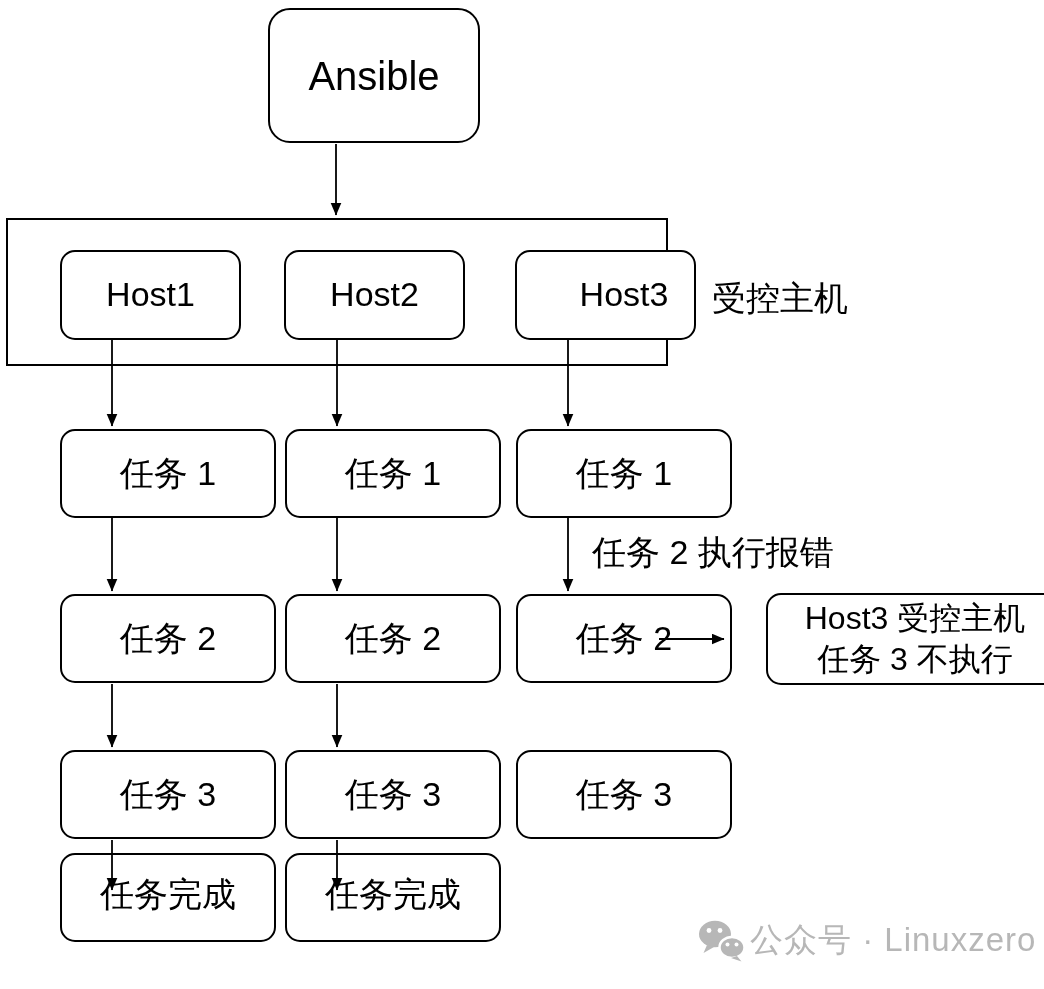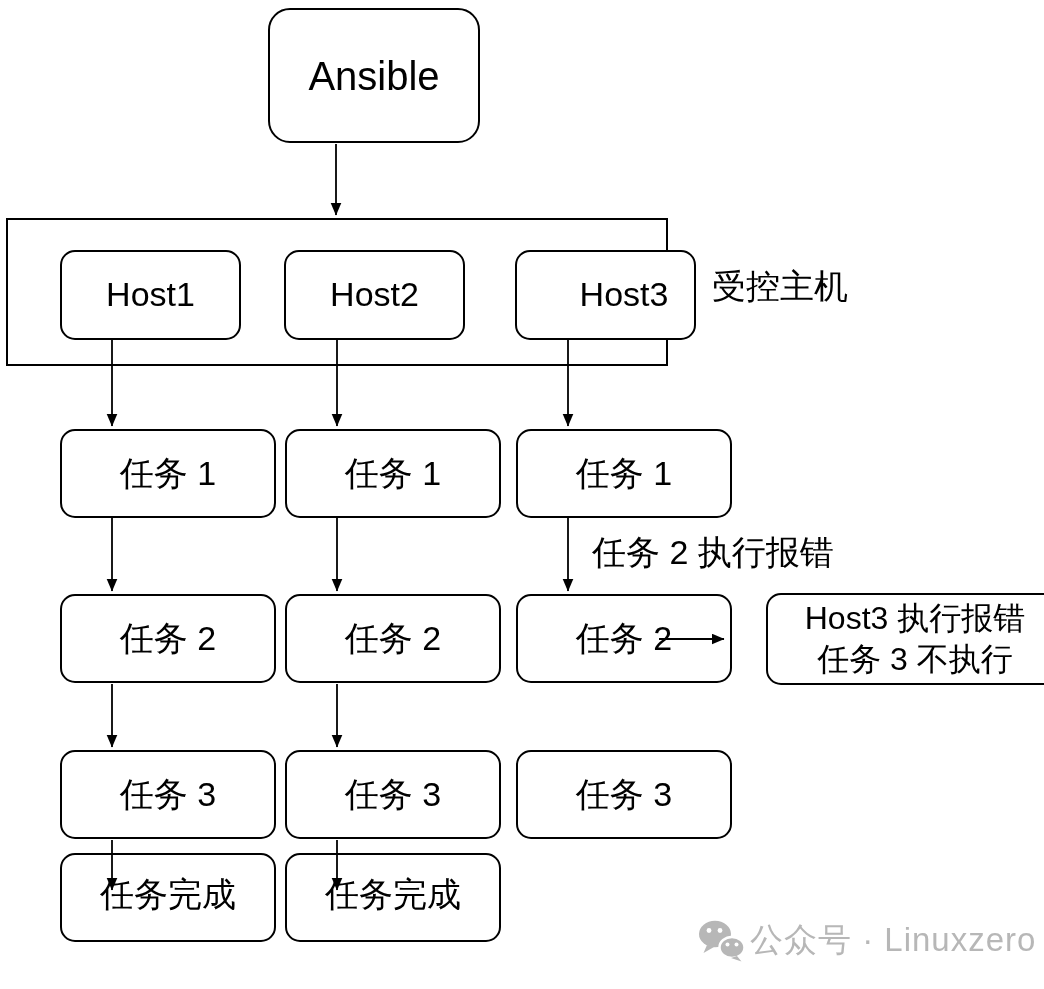--- a/index.html
+++ b/index.html
@@ -63,21 +63,21 @@
     flex-direction: column;
     font-size: 32px;
     line-height: 1.28;
   }
 
   .free-label {
     position: absolute;
     font-size: 34px;
     white-space: nowrap;
   }
-  .group-label { left: 712px; top: 264px; }
+  .group-label { left: 712px; top: 276px; }
   .error-label { left: 592px; top: 530px; }
 
   .arrows-layer {
     position: absolute;
     left: 0; top: 0;
     pointer-events: none;
     z-index: 5;
   }
   .arrows-layer line { stroke: #000000; stroke-width: 1.8; }
 
@@ -146,21 +146,21 @@
 <div class="box task c3 r2">
   <span>任务 2</span>
 </div>
 <div class="box task c3 r3">
   <span>任务 3</span>
 </div>
 
 <div class="free-label error-label">任务 2 执行报错</div>
 
 <div class="box kick-box">
-  <span>Host3 执行报错</span>
+  <span>Host3 受控主机</span>
   <span>任务 3 不执行</span>
 </div>
 
 <svg class="arrows-layer" width="1044" height="989" viewBox="0 0 1044 989">
   <defs>
     <marker id="ah" markerUnits="userSpaceOnUse" markerWidth="14" markerHeight="12" refX="12.5" refY="5.5" orient="auto">
       <path d="M0,0 L13,5.5 L0,11 Z" fill="#000000"></path>
     </marker>
   </defs>
   <line x1="336" y1="144" x2="336" y2="215" marker-end="url(#ah)"></line>

